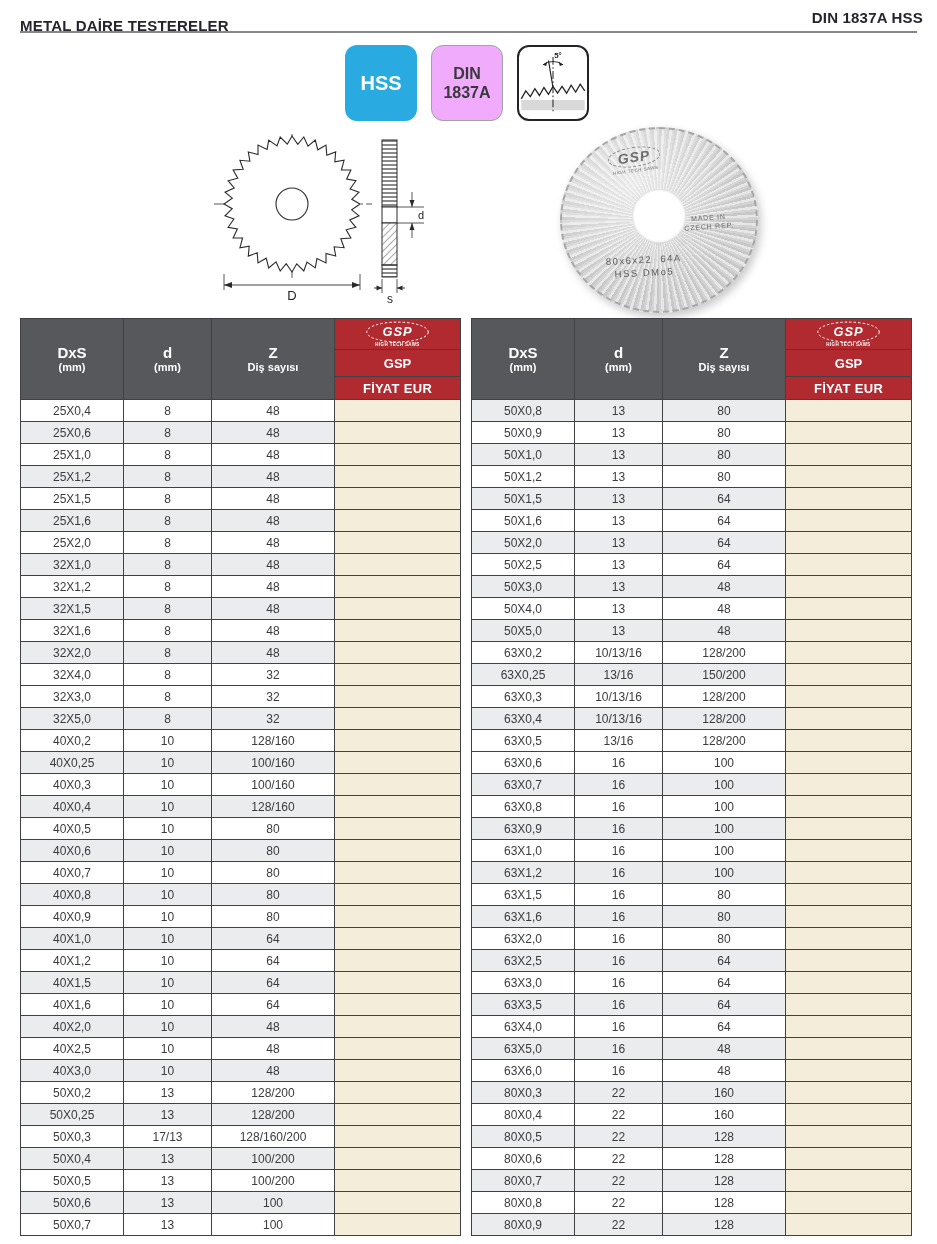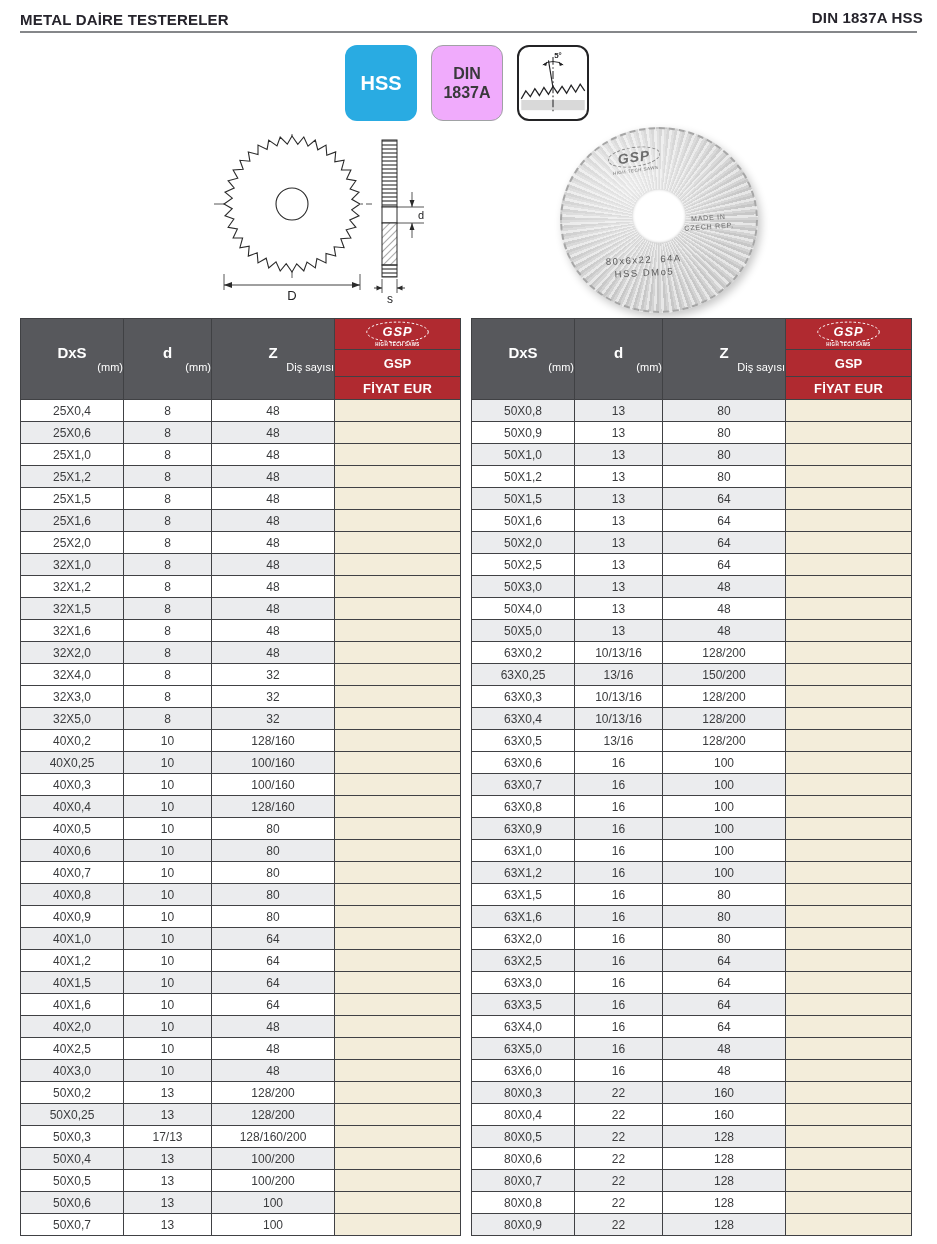--- a/index.html
+++ b/index.html
@@ -1,20 +1,20 @@
 <!DOCTYPE html>
 <html><head>
 <meta charset="utf-8">
 <style>
   html,body{margin:0;padding:0;background:#fff;}
   body{width:937px;height:1244px;font-family:"Liberation Sans",sans-serif;}
   .page{position:relative;width:937px;height:1244px;background:#fff;overflow:hidden;}
 
   
-  .page-title{position:absolute;left:20px;top:11px;font-size:15px;font-weight:bold;color:#26242c;letter-spacing:.2px;}
+  .page-title{position:absolute;left:20px;top:17px;font-size:15px;font-weight:bold;color:#26242c;letter-spacing:.2px;}
   .page-standard{position:absolute;right:14px;top:9px;font-size:15px;font-weight:bold;color:#26242c;letter-spacing:.2px;}
   .head-rule{position:absolute;left:20px;right:20px;top:31px;height:2px;background:#85878a;}
 
   
   .badges{position:absolute;left:345px;top:45px;display:flex;gap:14px;}
   .badge{width:72px;height:76px;border-radius:12px;display:flex;flex-direction:column;align-items:center;justify-content:center;box-sizing:border-box;}
   .badge-hss{background:#29abe2;color:#fff;font-size:20px;font-weight:bold;justify-content:center;}
   .badge-din{background:#f0abfc;border:1px solid #a0a2a4;color:#39393b;font-size:16px;font-weight:bold;line-height:19px;text-align:center;}
   .badge-angle{background:#fff;border:2px solid #232325;}
   .badge-angle svg{width:100%;height:100%;}
@@ -41,21 +41,21 @@
   .blade-spec{position:absolute;left:44px;top:124px;font-size:9.5px;letter-spacing:1.5px;color:#5c5c5c;text-align:center;line-height:13px;transform:rotate(-3deg);}
   .blade-spec span{display:block;white-space:pre;}
 
   
   .tables{position:absolute;left:20px;top:318px;display:flex;gap:10px;}
   table{border-collapse:collapse;table-layout:fixed;width:440px;}
   col.c1{width:103px;}col.c2{width:88px;}col.c3{width:123px;}col.c4{width:126px;}
   th,td{border:1px solid #404144;padding:0;text-align:center;}
   thead th.gray{background:#57585c;color:#fff;vertical-align:middle;margin-left:32px;}
   thead .h1{display:block;font-size:15px;font-weight:bold;line-height:17px;}
-  thead .h2{display:block;font-size:11px;font-weight:normal;line-height:13px;text-align:right;}
+  thead .h2{display:block;font-size:11px;font-weight:bold;line-height:13px;}
   thead th.red{background:#b02a30;color:#fff;font-weight:bold;}
   thead tr.hr1 th{height:30px;}
   thead tr.hr2 th{height:26px;font-size:13px;}
   thead tr.hr3 th{height:22px;font-size:13px;letter-spacing:.3px;}
   .logo-svg{width:100%;height:28px;display:block;}
   .logo-svg .lg{fill:#fff;font-size:13px;font-weight:bold;font-style:italic;letter-spacing:1px;}
   .logo-svg .lgsub{fill:#fff;font-size:4.5px;letter-spacing:.4px;}
   tbody td{height:21px;font-size:12px;color:#3a3b3d;background:#fff;}
   tbody tr.shaded td{background:#ebecee;}
   tbody td.price{background:#f3edda !important;}

